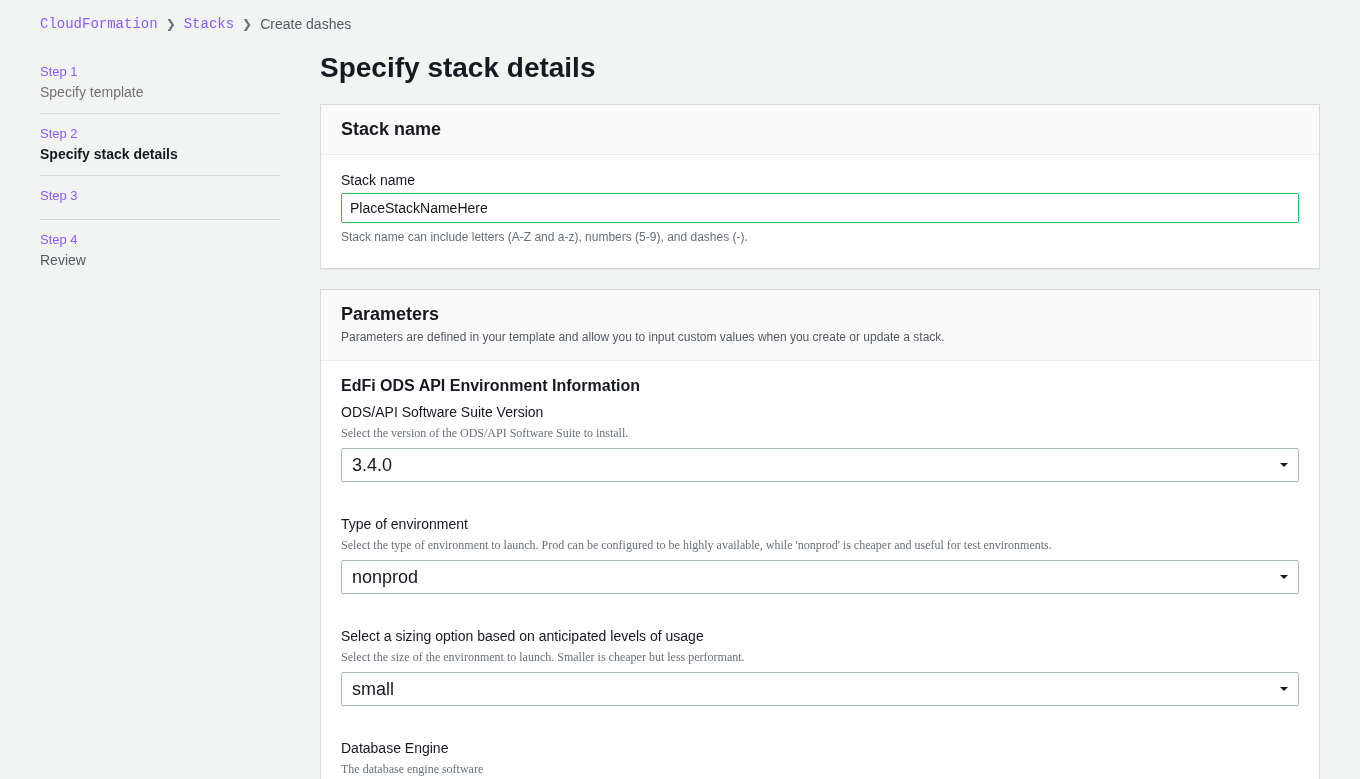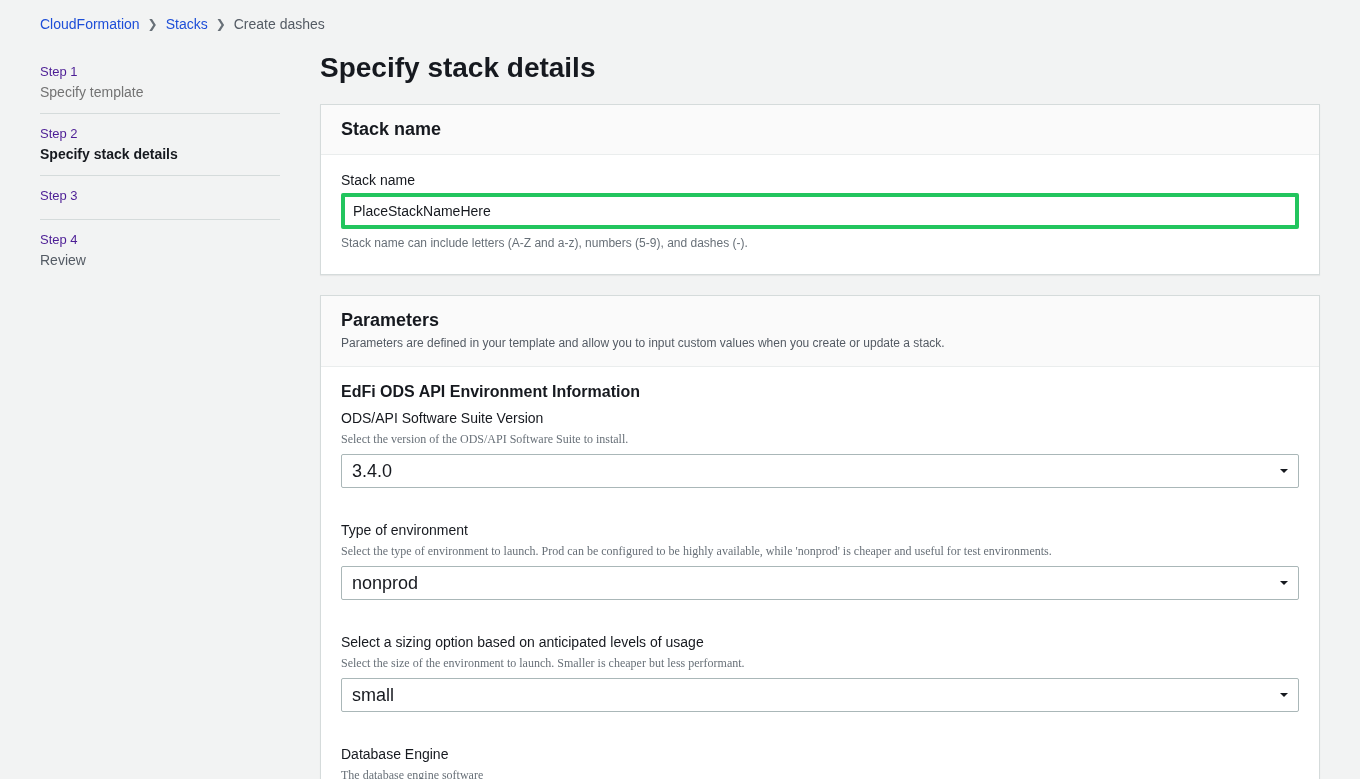--- a/index.html
+++ b/index.html
@@ -17,22 +17,23 @@
       padding: 16px 40px;
     }
     .breadcrumb {
       display: flex;
       align-items: center;
       gap: 8px;
       margin-bottom: 20px;
       font-size: 14px;
     }
     .breadcrumb a {
-      color: #1d4ed8;
+      color: #8b5cf6;
       text-decoration: none;
+      font-family: Liberation Mono, monospace;
     }
     .breadcrumb .sep {
       color: #687078;
       font-size: 12px;
     }
     .breadcrumb .current {
       color: #545b64;
     }
     .layout {
       display: flex;
@@ -44,21 +45,21 @@
     }
     .step {
       padding: 12px 0;
       border-bottom: 1px solid #d5dbdb;
     }
     .step:last-child {
       border-bottom: none;
     }
     .step-number {
       font-size: 13px;
-      color: #4c1d95;
+      color: #8b5cf6;
       margin-bottom: 2px;
       line-height: 1.3;
     }
     .step-title {
       font-size: 14px;
       color: #545b64;
       line-height: 1.3;
     }
     .step-title.link {
       color: #737373;
@@ -123,21 +124,21 @@
       font-family: Liberation Serif, serif;
     }
     .field .hint-below {
       font-size: 12px;
       color: #687078;
       margin-top: 6px;
       line-height: 1.4;
     }
     .text-input {
       width: 100%;
-      border: 4px solid #22c55e;
+      border: 1px solid #22c55e;
       border-radius: 2px;
       padding: 6px 8px;
       font-size: 14px;
       font-family: inherit;
       color: #16191f;
       background: #fff;
     }
     .select-wrap {
       position: relative;
     }

